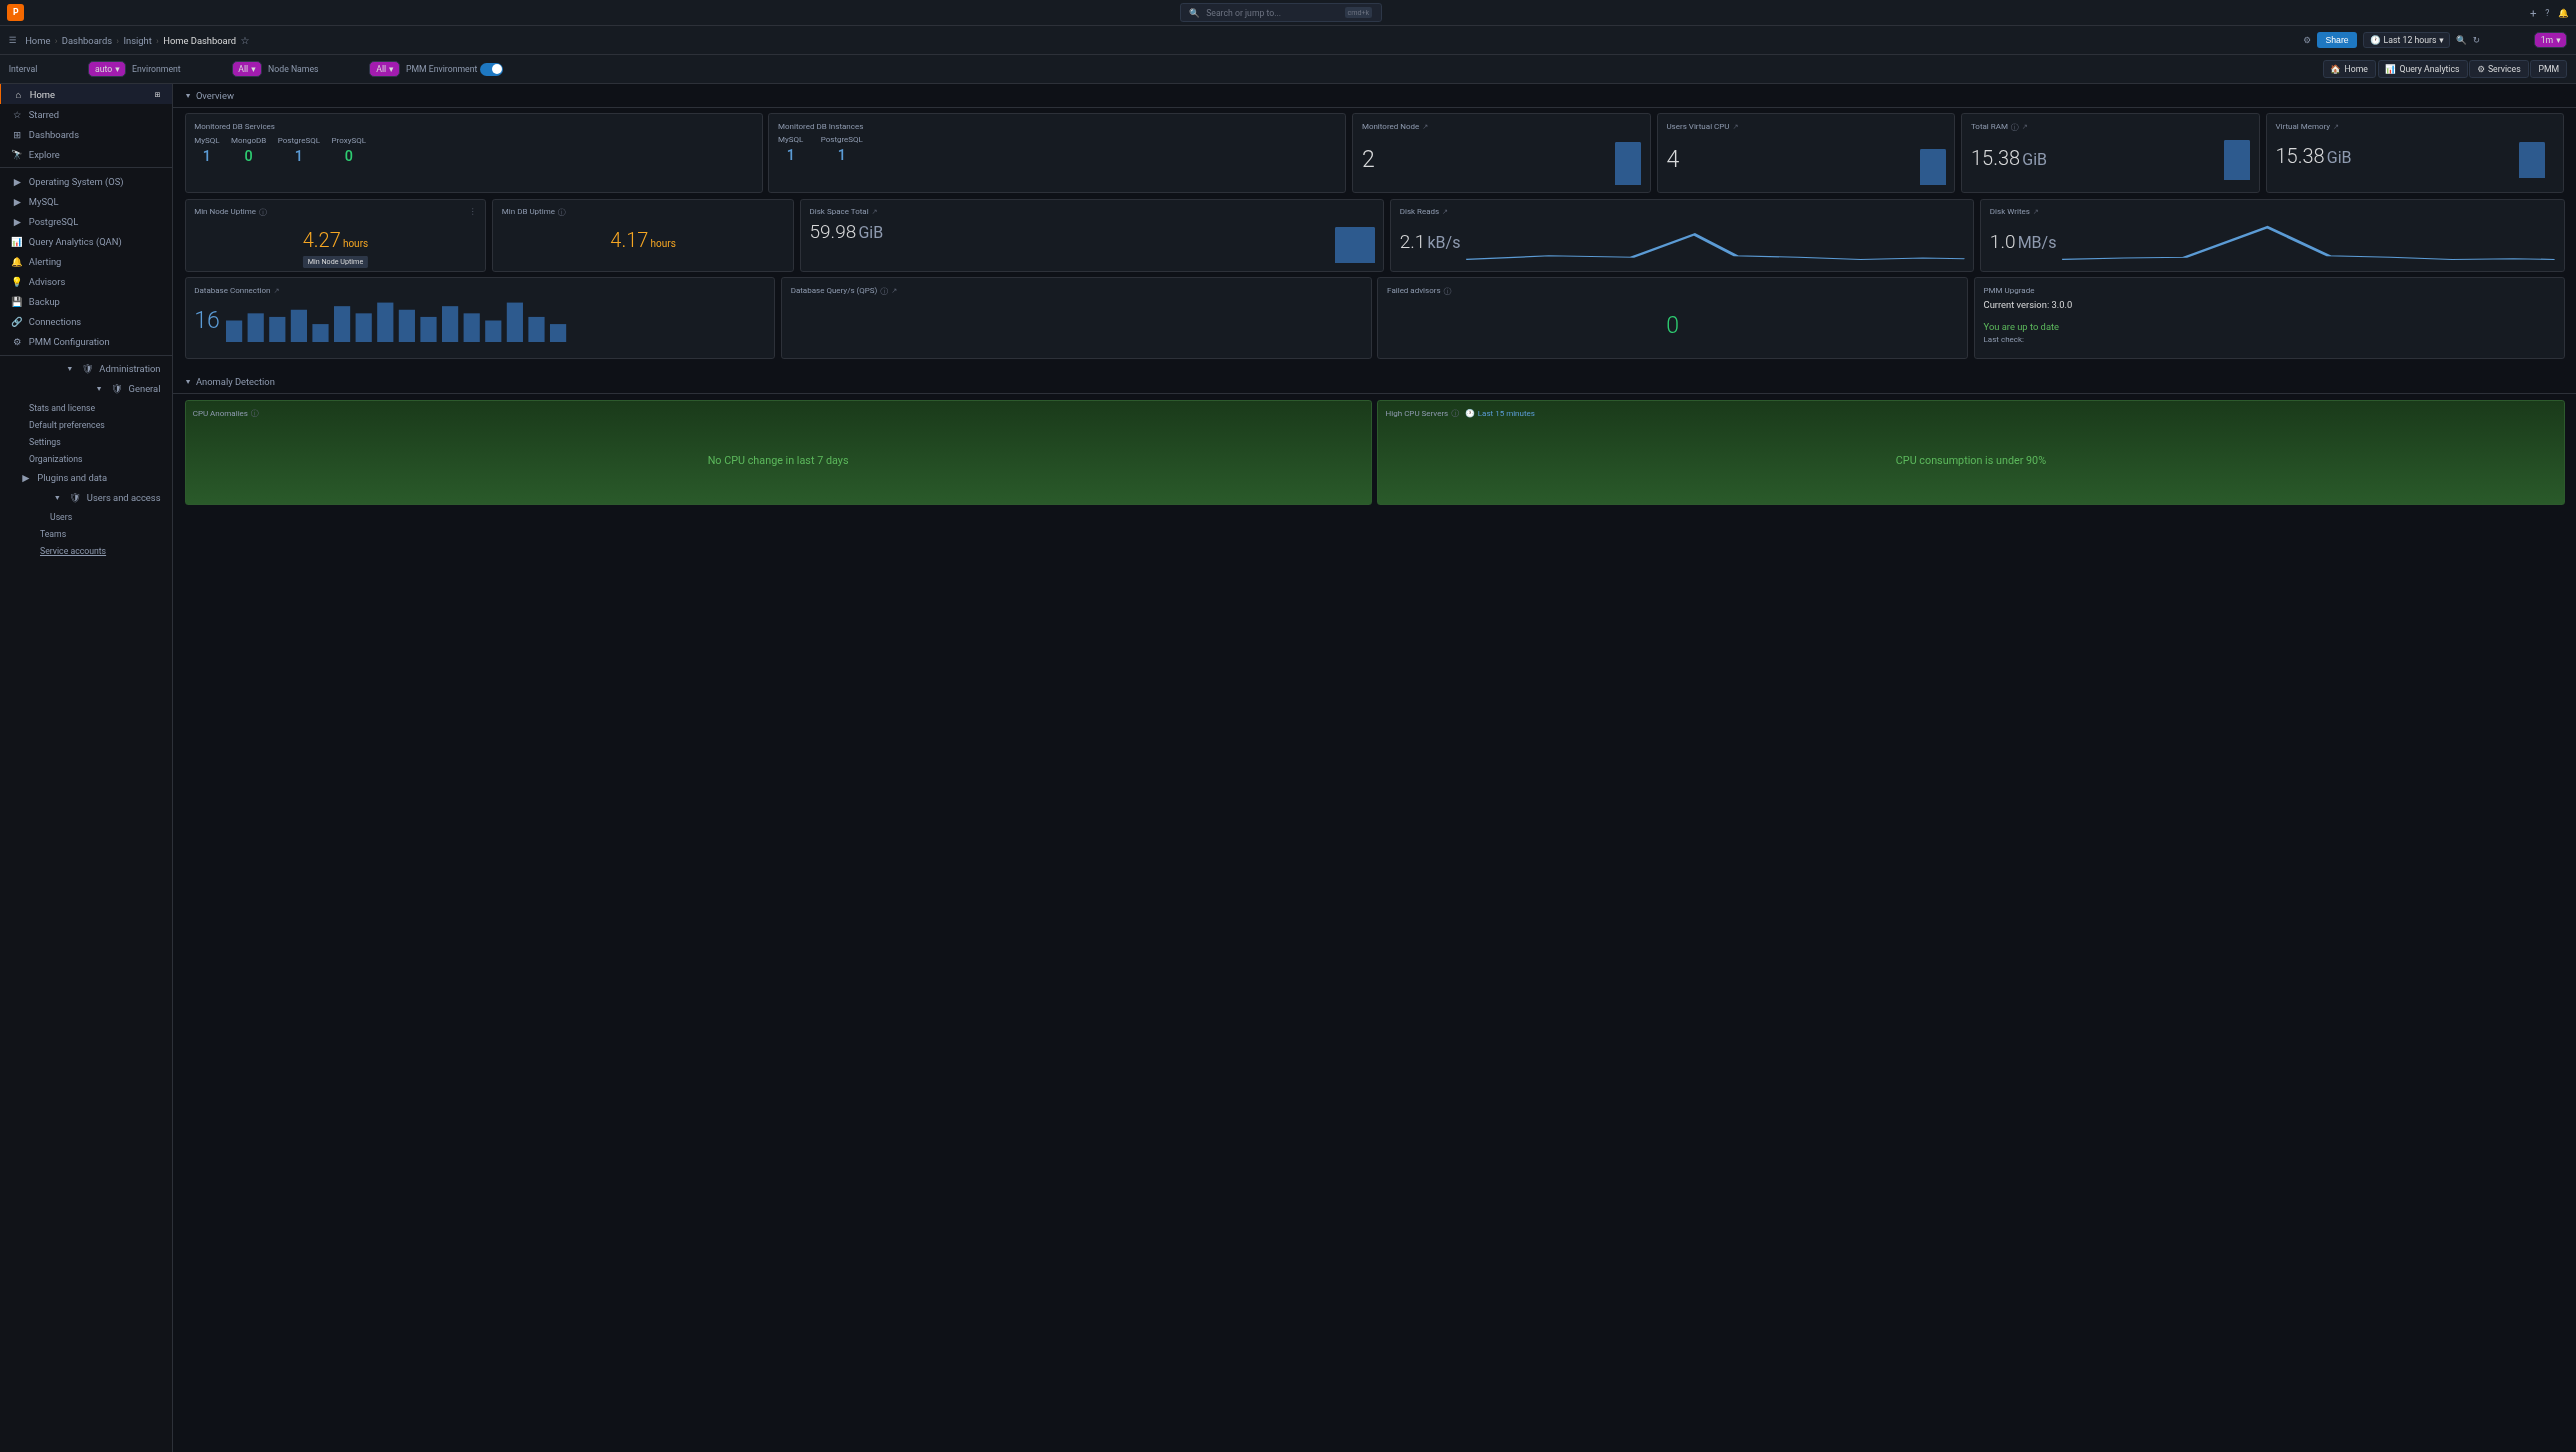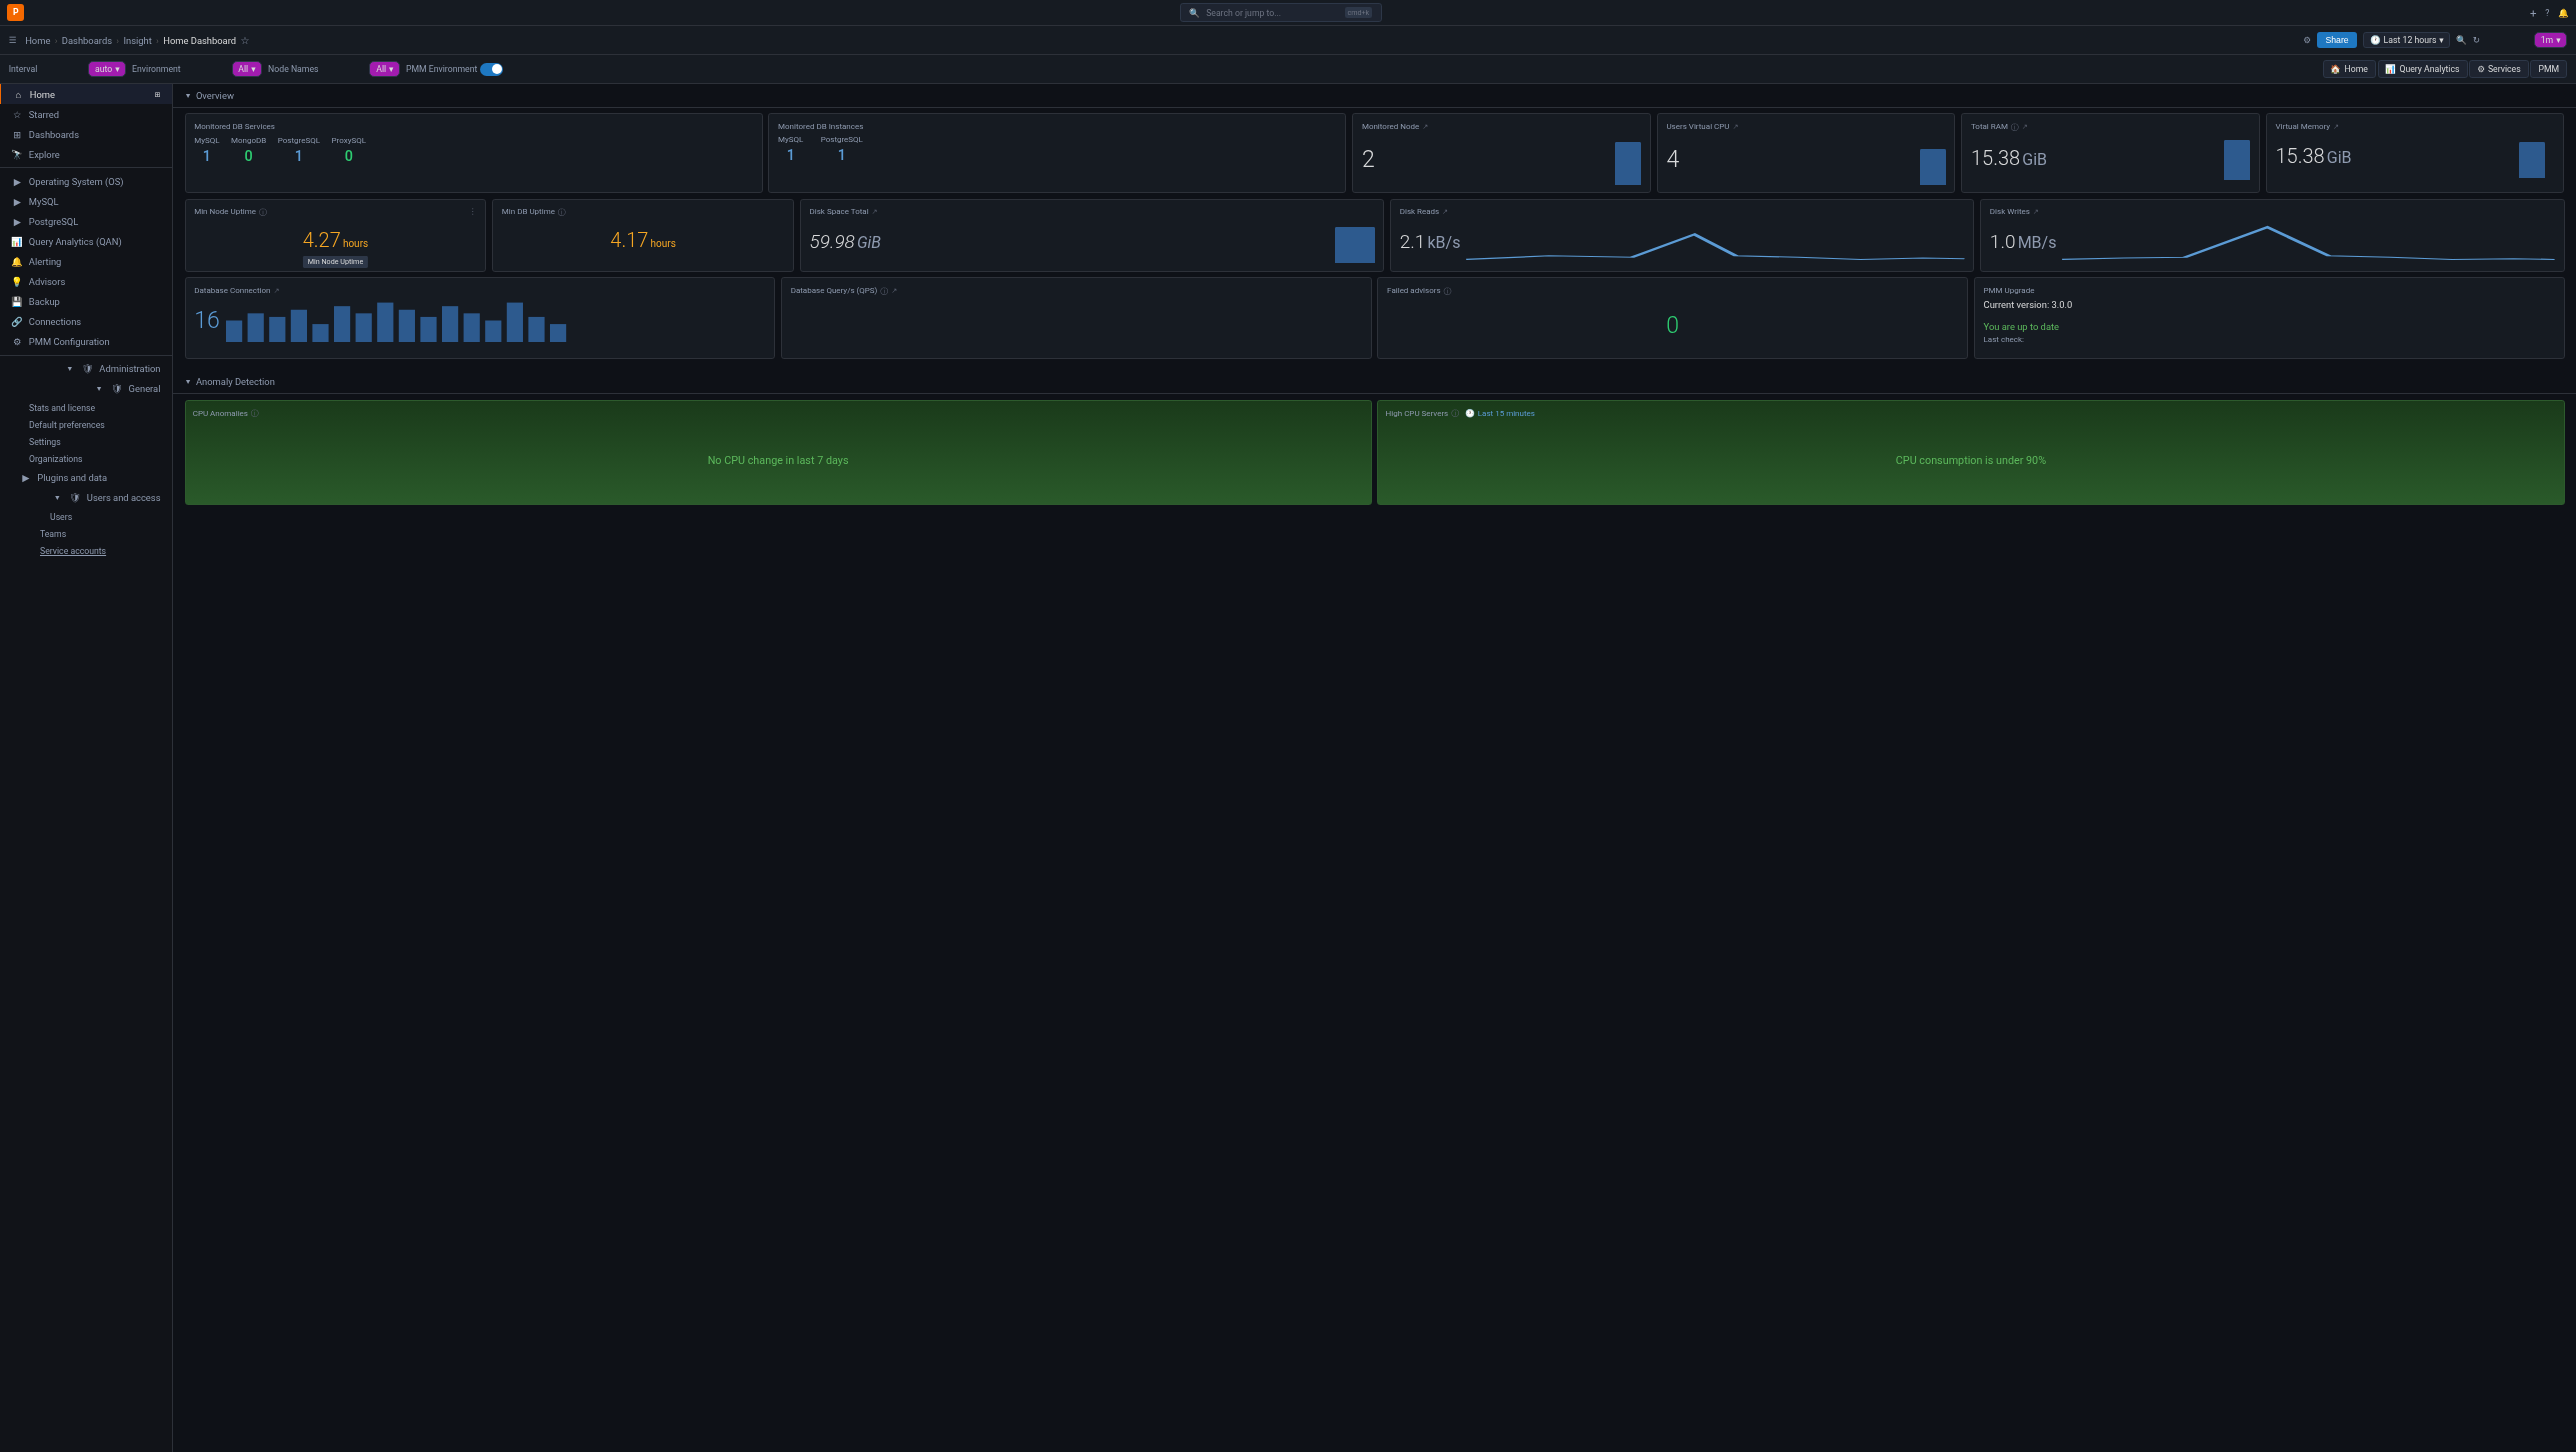--- a/index.html
+++ b/index.html
@@ -441,21 +441,21 @@
             <span class="metric-orange">4.17</span>
             <span style="color:#f5a623; font-size:10px;">hours</span>
           </div>
         </div>
 
         <div class="card" style="flex:2;">
           <div class="card-title">
             <span>Disk Space Total</span>
             <span class="ext-link">↗</span>
           </div>
-          <div style="display:flex; align-items:center; justify-content:space-between;font-style:italic;">
+          <div style="display:flex; align-items:flex-start; justify-content:space-between;">
             <div>
               <span style="font-size:19px; font-weight:300; color:#d8d9da;">59.98</span>
               <span class="metric-unit">GiB</span>
             </div>
             <div style="width:50px; height:43px; display:flex; align-items:flex-end; justify-content:flex-end;">
               <div style="width:40px; height:36px; background:#2d5a8e; border-radius:1.4px 1.4px 0 0;"></div>
             </div>
           </div>
         </div>
 

